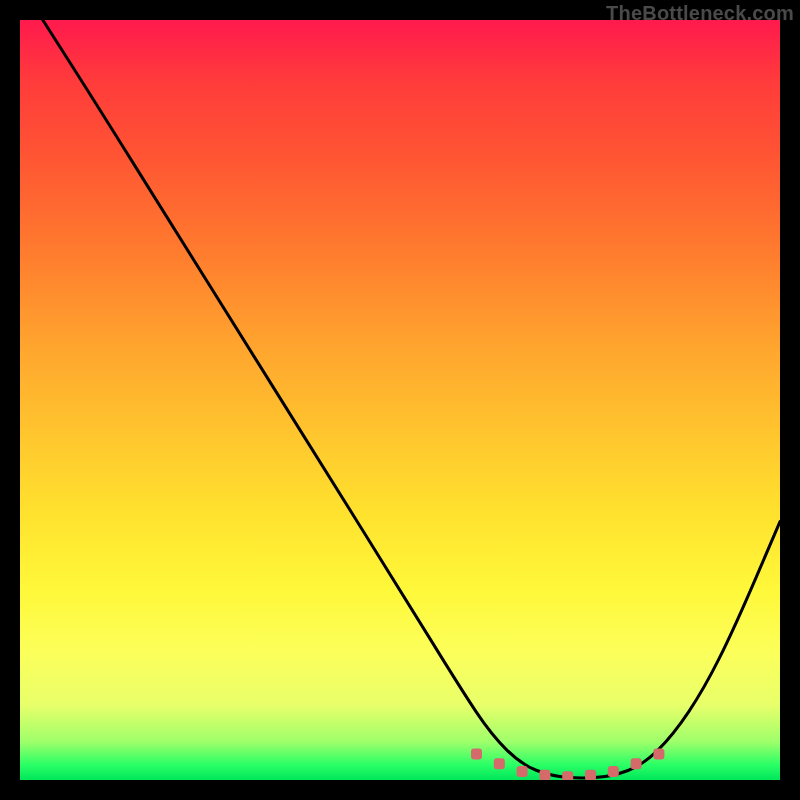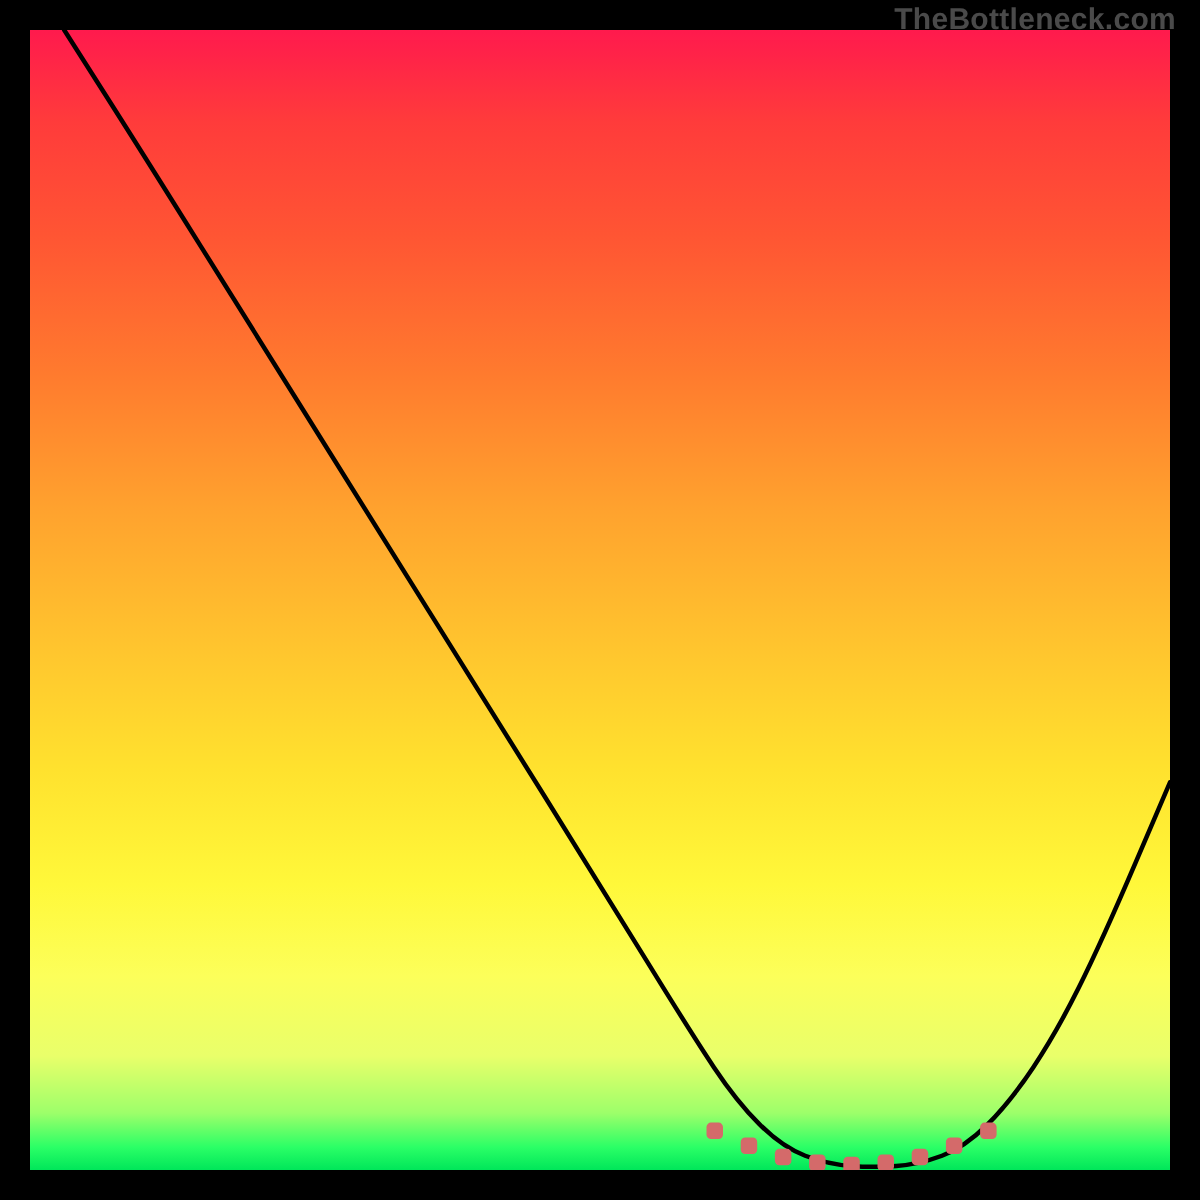--- a/index.html
+++ b/index.html
@@ -44,21 +44,21 @@
       #fcff5a 83%,
       #e9ff6a 90%,
       #9dff6a 95%,
       #2bff66 98%,
       #00e65a 100%
     );
   }
   .watermark {
     position: absolute;
     top: 2px;
-    right: 16px;
+    right: 6px;
     color: #4a4a4a;
     font-size: 20px;
     font-weight: 600;
     letter-spacing: 0.2px;
     z-index: 20;
     user-select: none;
   }
   svg.curve {
     position: absolute;
     left: 0;

